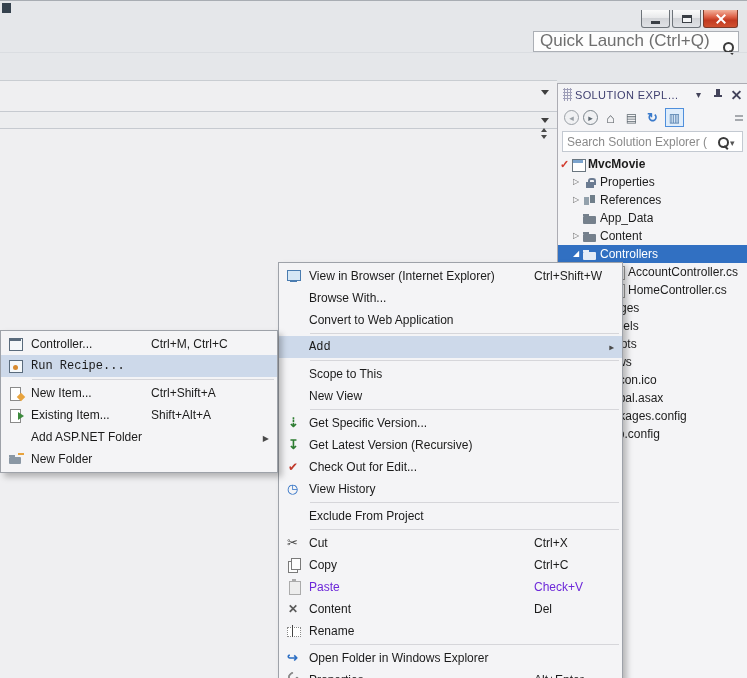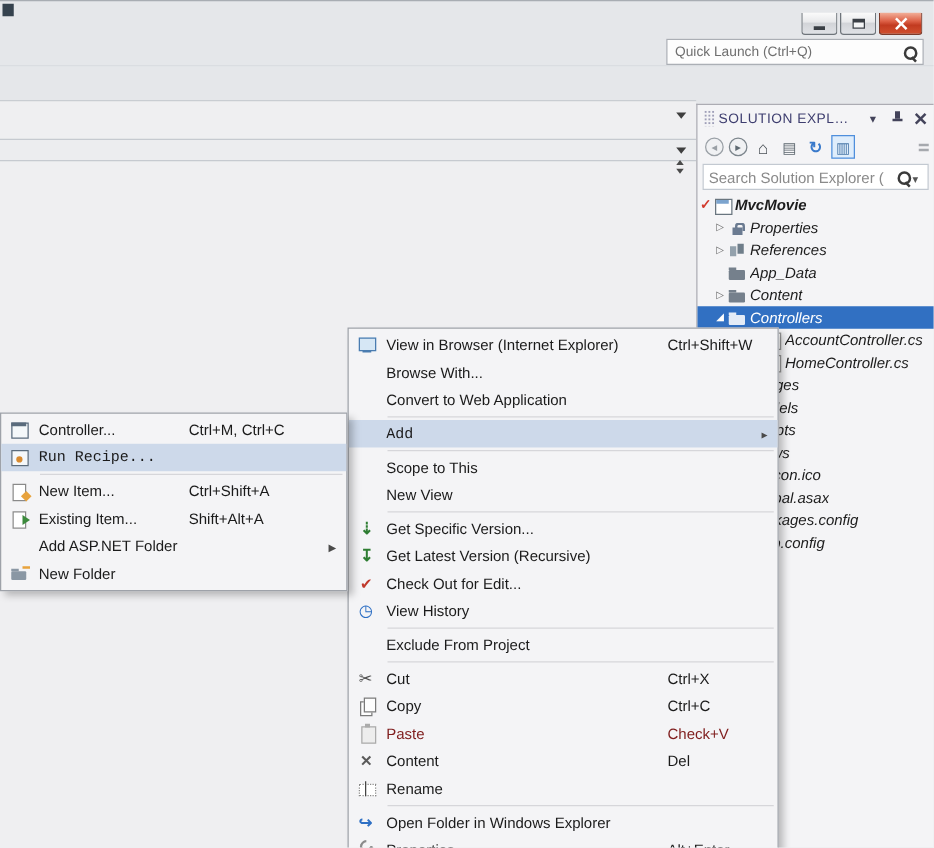--- a/index.html
+++ b/index.html
@@ -14,21 +14,21 @@
         background:linear-gradient(#FBFBFB,#E8E9EB 45%,#D2D4D8 50%,#E0E2E6);
         display:flex;align-items:center;justify-content:center;margin-left:2px;position:relative;}
   .wbtn.close{width:35px;background:linear-gradient(#F2B19B,#DE6248 40%,#C23A20 60%,#D0502F);border-color:#7C3A2A;}
   .g-min{width:9px;height:3px;background:#3A3F45;margin-top:7px;}
   .g-max{width:10px;height:8px;border:1px solid #3A3F45;border-top:3px solid #3A3F45;background:#F4F5F6;}
   .g-x{position:relative;width:12px;height:12px;}
   .g-x::before,.g-x::after{content:"";position:absolute;left:0;top:5px;width:12px;height:2px;background:#FFFFFF;}
   .g-x::before{transform:rotate(45deg);} .g-x::after{transform:rotate(-45deg);}
 
   .ql{position:absolute;left:533px;top:31px;width:206px;height:21px;background:#FDFDFD;border:1px solid #ABAFB5;
-      display:flex;align-items:center;padding:0 6px;color:#6F6F6F;font-size:11px;}
+      display:flex;align-items:flex-end;padding:0 6px;color:#6F6F6F;font-size:17px;}
   .ql-text{white-space:nowrap;overflow:hidden;}
   .mag{position:relative;width:9px;height:9px;flex:none;}
   .mag::before{content:"";position:absolute;left:0;top:0;width:7px;height:7px;border:2px solid #3A3A3A;border-radius:50%;}
   .mag::after{content:"";position:absolute;left:7px;top:8px;width:5px;height:2px;background:#3A3A3A;transform:rotate(45deg);transform-origin:left top;}
   .ql .mag{margin-left:auto;}
   .hline{position:absolute;left:0;top:52px;width:747px;height:1px;background:#DADDE1;}
 
   
   .editor{position:absolute;left:0;top:80px;width:557px;bottom:0;background:#EFEFF1;border-top:1px solid #C9CDD2;}
   .band{position:absolute;left:0;top:30px;width:100%;height:18px;background:#ECEDEF;
@@ -75,21 +75,21 @@
             display:flex;align-items:center;padding:0 4px;color:#8A8A8A;font-size:12px;}
   .sesearch-text{white-space:nowrap;overflow:hidden;flex:1;}
   .sesearch .mag{margin-left:2px;}
   .sesearch .chev{margin-left:3px;width:8px;}
 
   
   .tree{font-size:12px;color:#1C1C1C;}
   .trow{height:18px;display:flex;align-items:center;line-height:18px;white-space:nowrap;}
   .trow.d0{padding-left:2px;} .trow.d1{padding-left:12px;} .trow.d2{padding-left:52px;}
   .trow.sel{background:#3170C2;color:#FFFFFF;}
-  .tl{overflow:hidden;font-style:italic;} .tl.bold{font-weight:bold;}
+  .tl{overflow:hidden;} .tl.bold{font-weight:bold;}
   .chk{width:10px;flex:none;color:#D23B2E;font-weight:bold;font-size:11px;}
   .chk::before{content:"✓";}
   .exp{width:12px;flex:none;font-size:8px;color:#6A6A6A;text-align:center;}
   .exp-c::before{content:"▷";}
   .exp-e::before{content:"◢";}
   .sel .exp{color:#FFFFFF;}
   .ic{position:relative;width:16px;height:16px;flex:none;margin-right:2px;}
   .ic::before,.ic::after{position:absolute;content:"";}
   .folder::before{left:1px;top:6px;width:13px;height:8px;background:#75808C;border-radius:1px;}
   .folder::after{left:1px;top:4px;width:6px;height:2px;background:#75808C;}
@@ -108,21 +108,21 @@
   .menu{position:absolute;background:#F4F4F6;border:1px solid #9EA2A9;box-shadow:4px 4px 6px rgba(0,0,0,.25);
         padding:2px 0;font-size:12px;color:#1B1B1B;}
   .mm{left:278px;top:262px;width:345px;z-index:40;}
   .sub{left:0;top:330px;width:278px;z-index:50;}
   .mi{height:22px;display:flex;align-items:center;padding-right:8px;}
   .mi .gut{width:30px;height:22px;flex:none;display:flex;align-items:center;justify-content:center;}
   .mi .lbl{flex:1;white-space:nowrap;overflow:hidden;}
   .mm .sc{width:80px;flex:none;white-space:nowrap;}
   .sub .sc{width:118px;flex:none;white-space:nowrap;}
   .mi.hl{background:#CDD9EA;font-family:Liberation Mono, monospace;}
-  .mi.dis{color:#7f1d1d;}
+  .mi.dis{color:#6d28d9;}
   .arr{flex:none;width:12px;text-align:right;}
   .arr::before{content:"▶";font-size:8px;color:#4A4A4A;}
   .msep{height:1px;background:#D6D6DA;margin:2px 3px 2px 31px;}
 
   
   .mico{position:relative;width:16px;height:16px;flex:none;}
   .mico::before,.mico::after{position:absolute;}
   .i-browser::before{content:"";left:1px;top:2px;width:12px;height:9px;border:1px solid #4A7CB0;background:#D6E7F5;}
   .i-browser::after{content:"";left:4px;top:12px;width:7px;height:2px;background:#4A7CB0;}
   .i-getlatest::before{content:"↧";left:2px;top:0;color:#2E7D32;font-weight:bold;font-size:13px;line-height:16px;}

